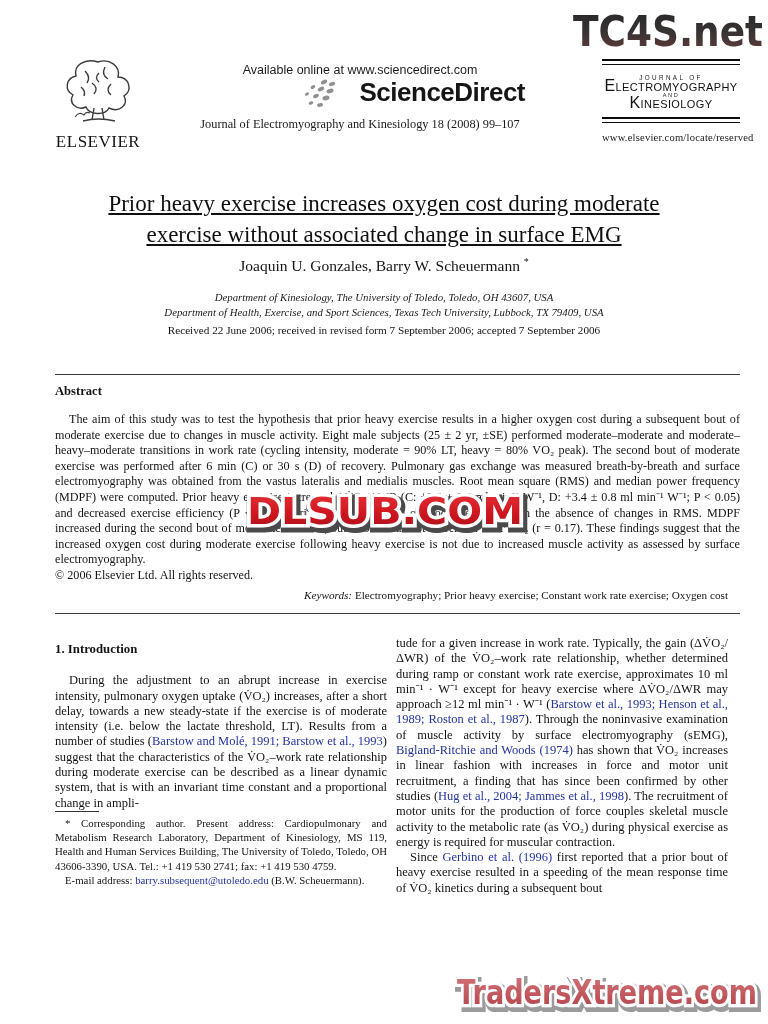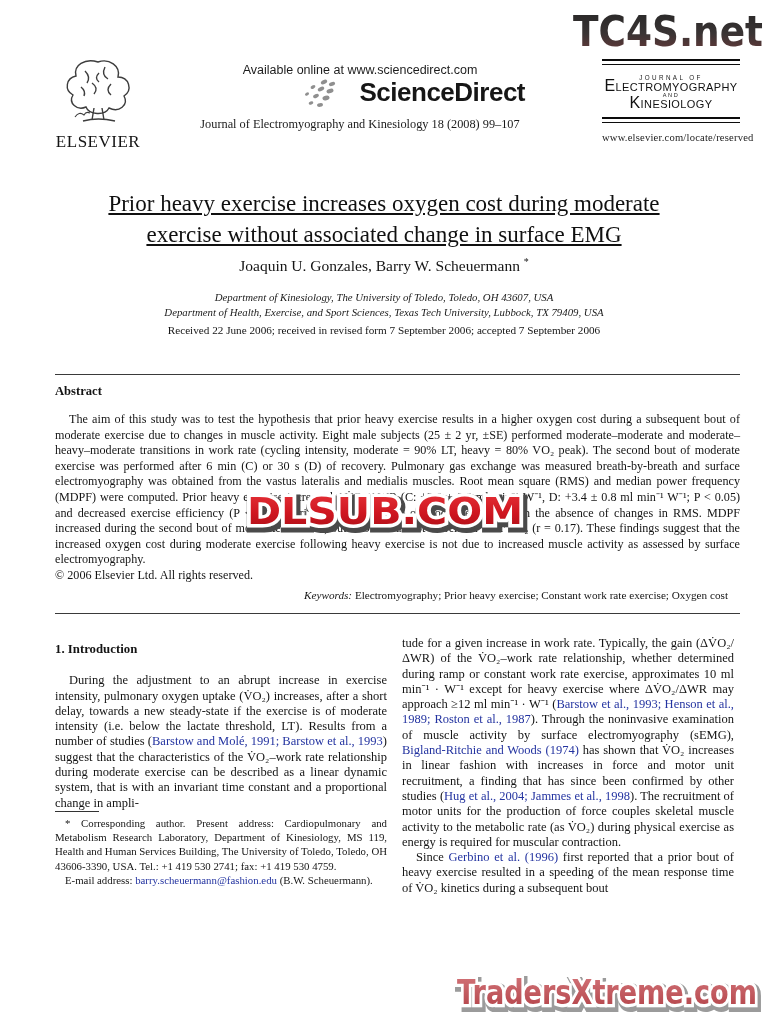--- a/index.html
+++ b/index.html
@@ -34,21 +34,21 @@
   .rule{position:absolute;left:55px;right:28px;border:none;border-top:1.4px solid #3a3a3a;margin:0;}
   .rule-1{top:374px;}
   .rule-2{top:613px;}
   
   .abs-head{position:absolute;left:55px;top:384px;font-size:12.6px;font-weight:bold;}
   .abs-body{position:absolute;left:55px;right:28px;top:412px;font-size:12.15px;line-height:15.6px;text-align:justify;}
   .abs-body .indent{text-indent:14px;}
   .keywords{position:absolute;left:55px;right:40px;top:589px;font-size:11.2px;text-align:right;}
   .kw-label{font-style:italic;}
   
-  .columns{position:absolute;left:55px;right:28px;top:636px;display:flex;gap:15px;}
+  .columns{position:absolute;left:55px;right:28px;top:636px;display:flex;gap:9px;}
   .col{width:332px;font-size:12.5px;line-height:15.3px;text-align:justify;}
   .sec-head{font-size:12.8px;font-weight:bold;margin:6px 0 16px;}
   .col p{margin:0;}
   .col .indent{text-indent:14px;}
   .cite{color:#2333a0;}
   .link{color:#2333a0;}
   
   .footnote{font-size:10.8px;line-height:14.2px;text-align:justify;}
   .fn-rule{width:44px;border:none;border-top:1px solid #333;margin:0 0 4px;}
   .fn-p1{text-indent:10px;}
@@ -150,21 +150,21 @@
   <hr class="rule rule-2">
 
   <div class="columns">
     <div class="col">
       <div class="sec-head">1. Introduction</div>
       <p class="indent"><span>During the adjustment to an abrupt increase in exercise intensity, pulmonary oxygen uptake (V̇O₂) increases, after a short delay, towards a new steady-state if the exercise is of moderate intensity (i.e. below the lactate threshold, LT). Results from a number of studies (</span><span class="cite">Barstow and Molé, 1991; Barstow et al., 1993</span><span>) suggest that the characteristics of the V̇O₂–work rate relationship during moderate exercise can be described as a linear dynamic system, that is with an invariant time constant and a proportional change in ampli-</span></p>
 
       <div class="footnote">
         <hr class="fn-rule">
         <p class="fn-p1">* Corresponding author. Present address: Cardiopulmonary and Metabolism Research Laboratory, Department of Kinesiology, MS 119, Health and Human Services Building, The University of Toledo, Toledo, OH 43606-3390, USA. Tel.: +1 419 530 2741; fax: +1 419 530 4759.</p>
-        <p class="fn-p2"><span class="fn-email-label">E-mail address:</span><span> </span><span class="link">barry.scheuermann@fashion.edu</span><span> (B.W. Scheuermann).</span></p>
+        <p class="fn-p2"><span class="fn-email-label">E-mail address:</span><span> </span><span class="link">barry.subsequent@utoledo.edu</span><span> (B.W. Scheuermann).</span></p>
       </div>
     </div>
 
     <div class="col">
       <p><span>tude for a given increase in work rate. Typically, the gain (ΔV̇O₂/ΔWR) of the V̇O₂–work rate relationship, whether determined during ramp or constant work rate exercise, approximates 10 ml min⁻¹ · W⁻¹ except for heavy exercise where ΔV̇O₂/ΔWR may approach ≥12 ml min⁻¹ · W⁻¹ (</span><span class="cite">Barstow et al., 1993; Henson et al., 1989; Roston et al., 1987</span><span>). Through the noninvasive examination of muscle activity by surface electromyography (sEMG), </span><span class="cite">Bigland-Ritchie and Woods (1974)</span><span> has shown that V̇O₂ increases in linear fashion with increases in force and motor unit recruitment, a finding that has since been confirmed by other studies (</span><span class="cite">Hug et al., 2004; Jammes et al., 1998</span><span>). The recruitment of motor units for the production of force couples skeletal muscle activity to the metabolic rate (as V̇O₂) during physical exercise as energy is required for muscular contraction.</span></p>
       <p class="indent"><span>Since </span><span class="cite">Gerbino et al. (1996)</span><span> first reported that a prior bout of heavy exercise resulted in a speeding of the mean response time of V̇O₂ kinetics during a subsequent bout</span></p>
     </div>
   </div>
 
   <div class="wm-mid">

